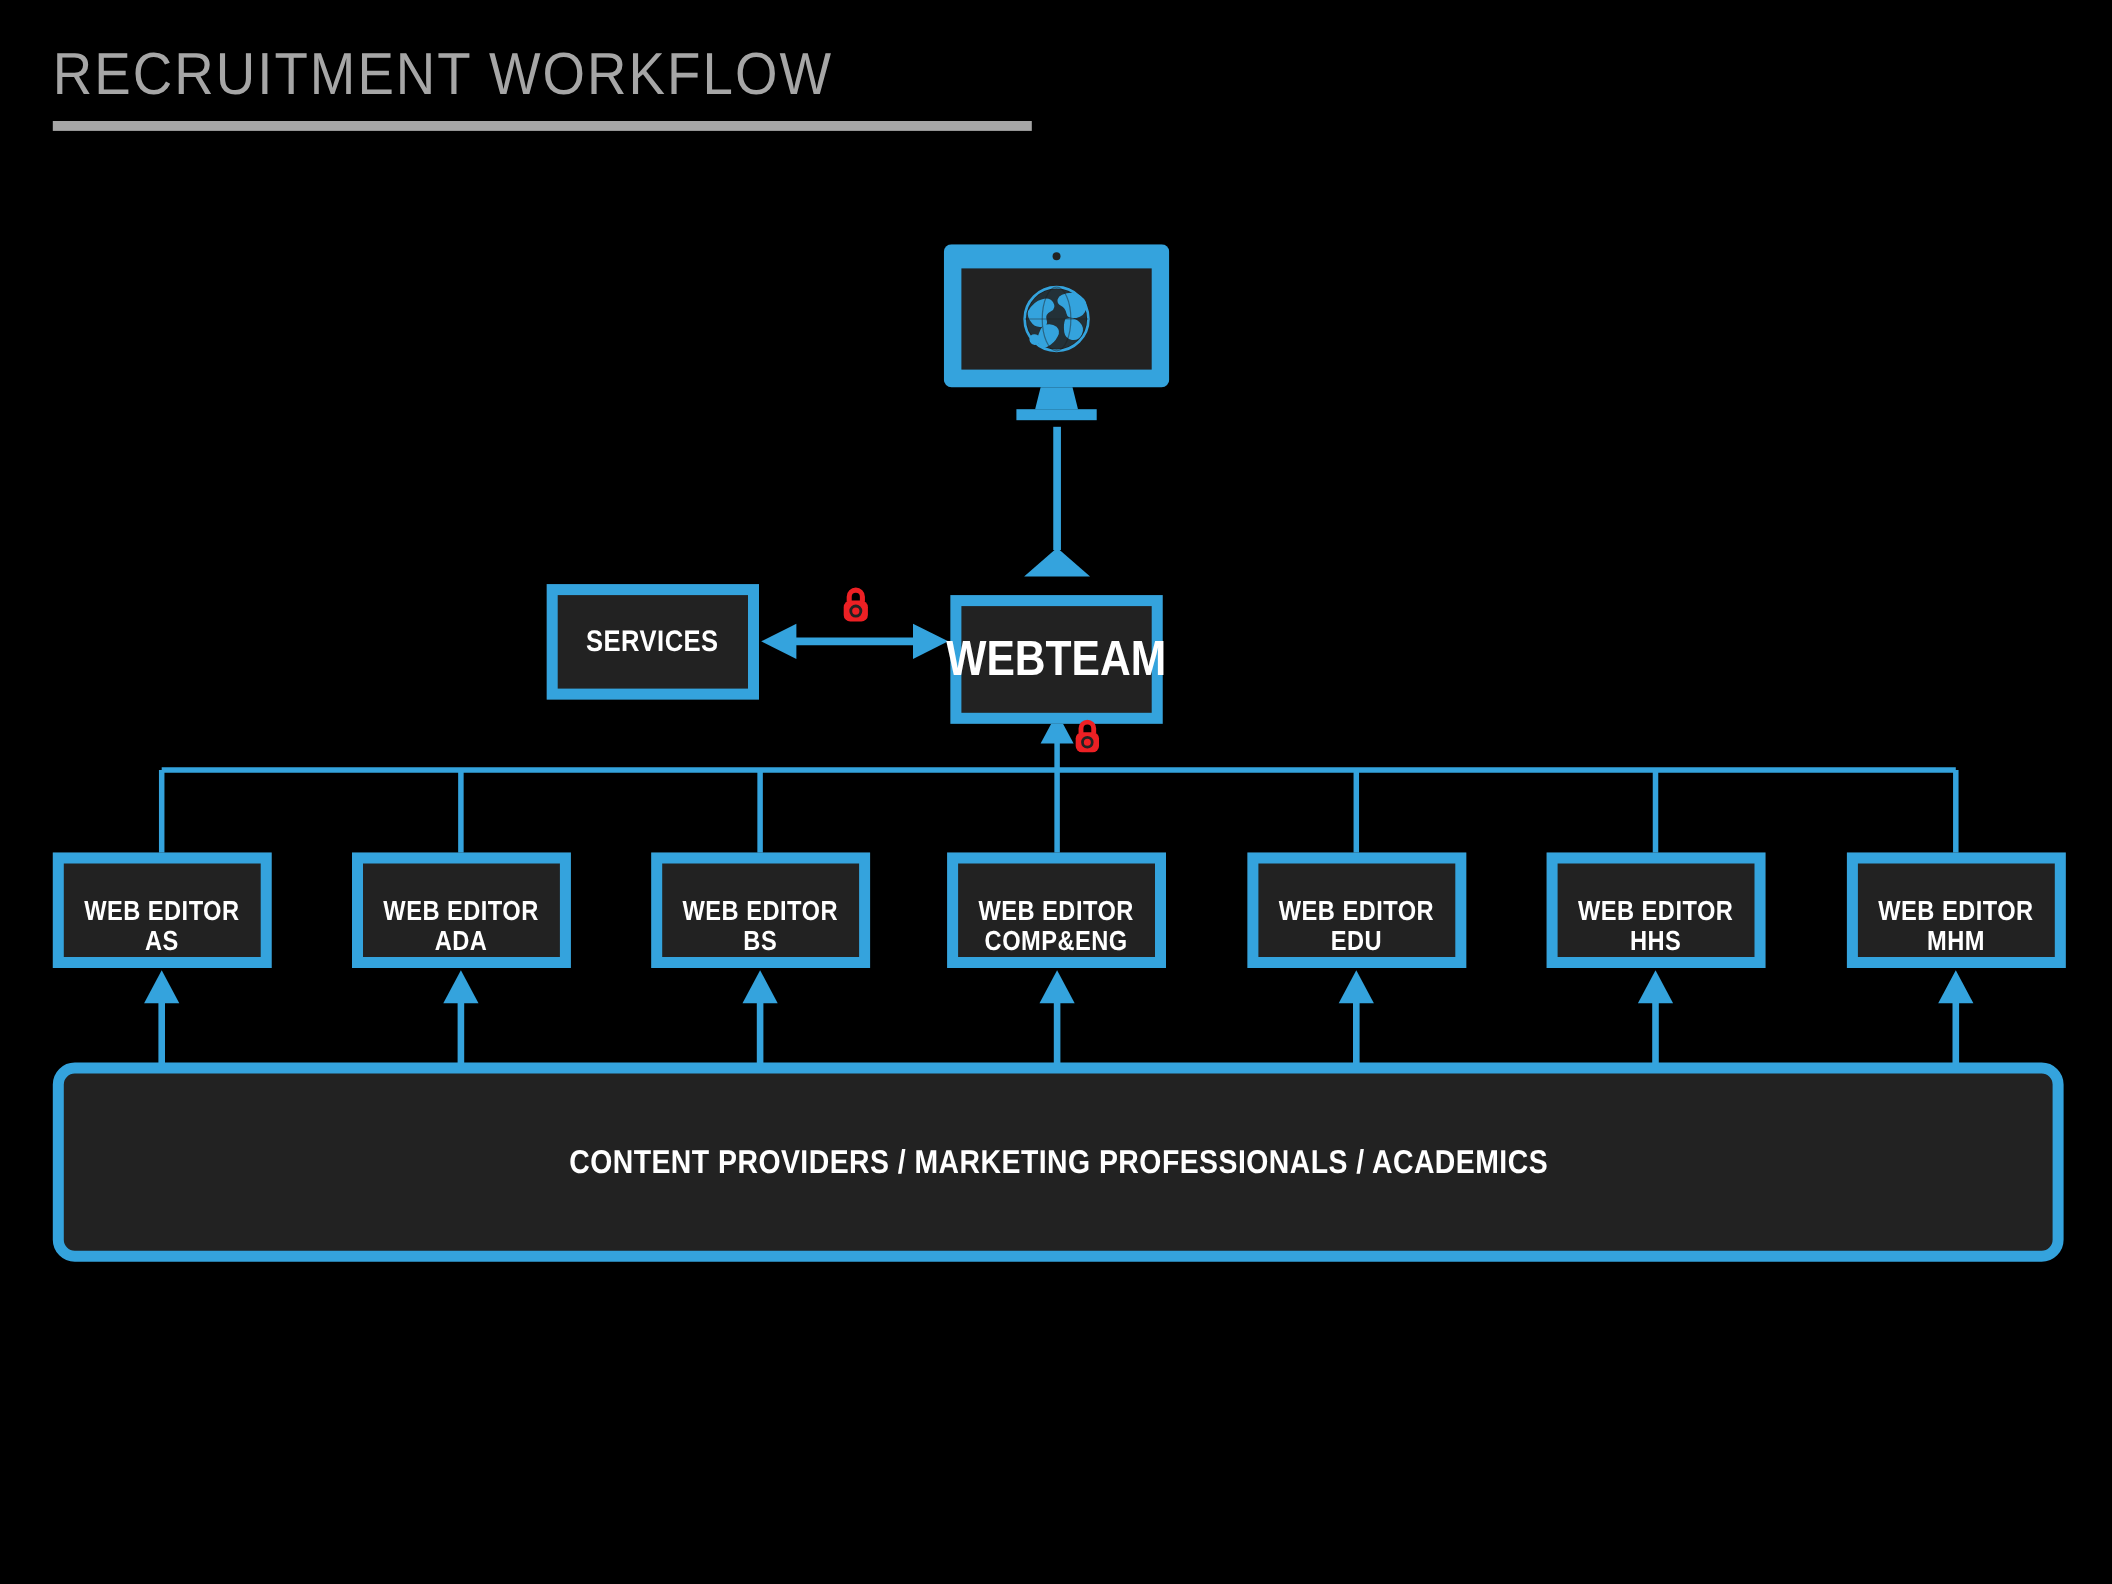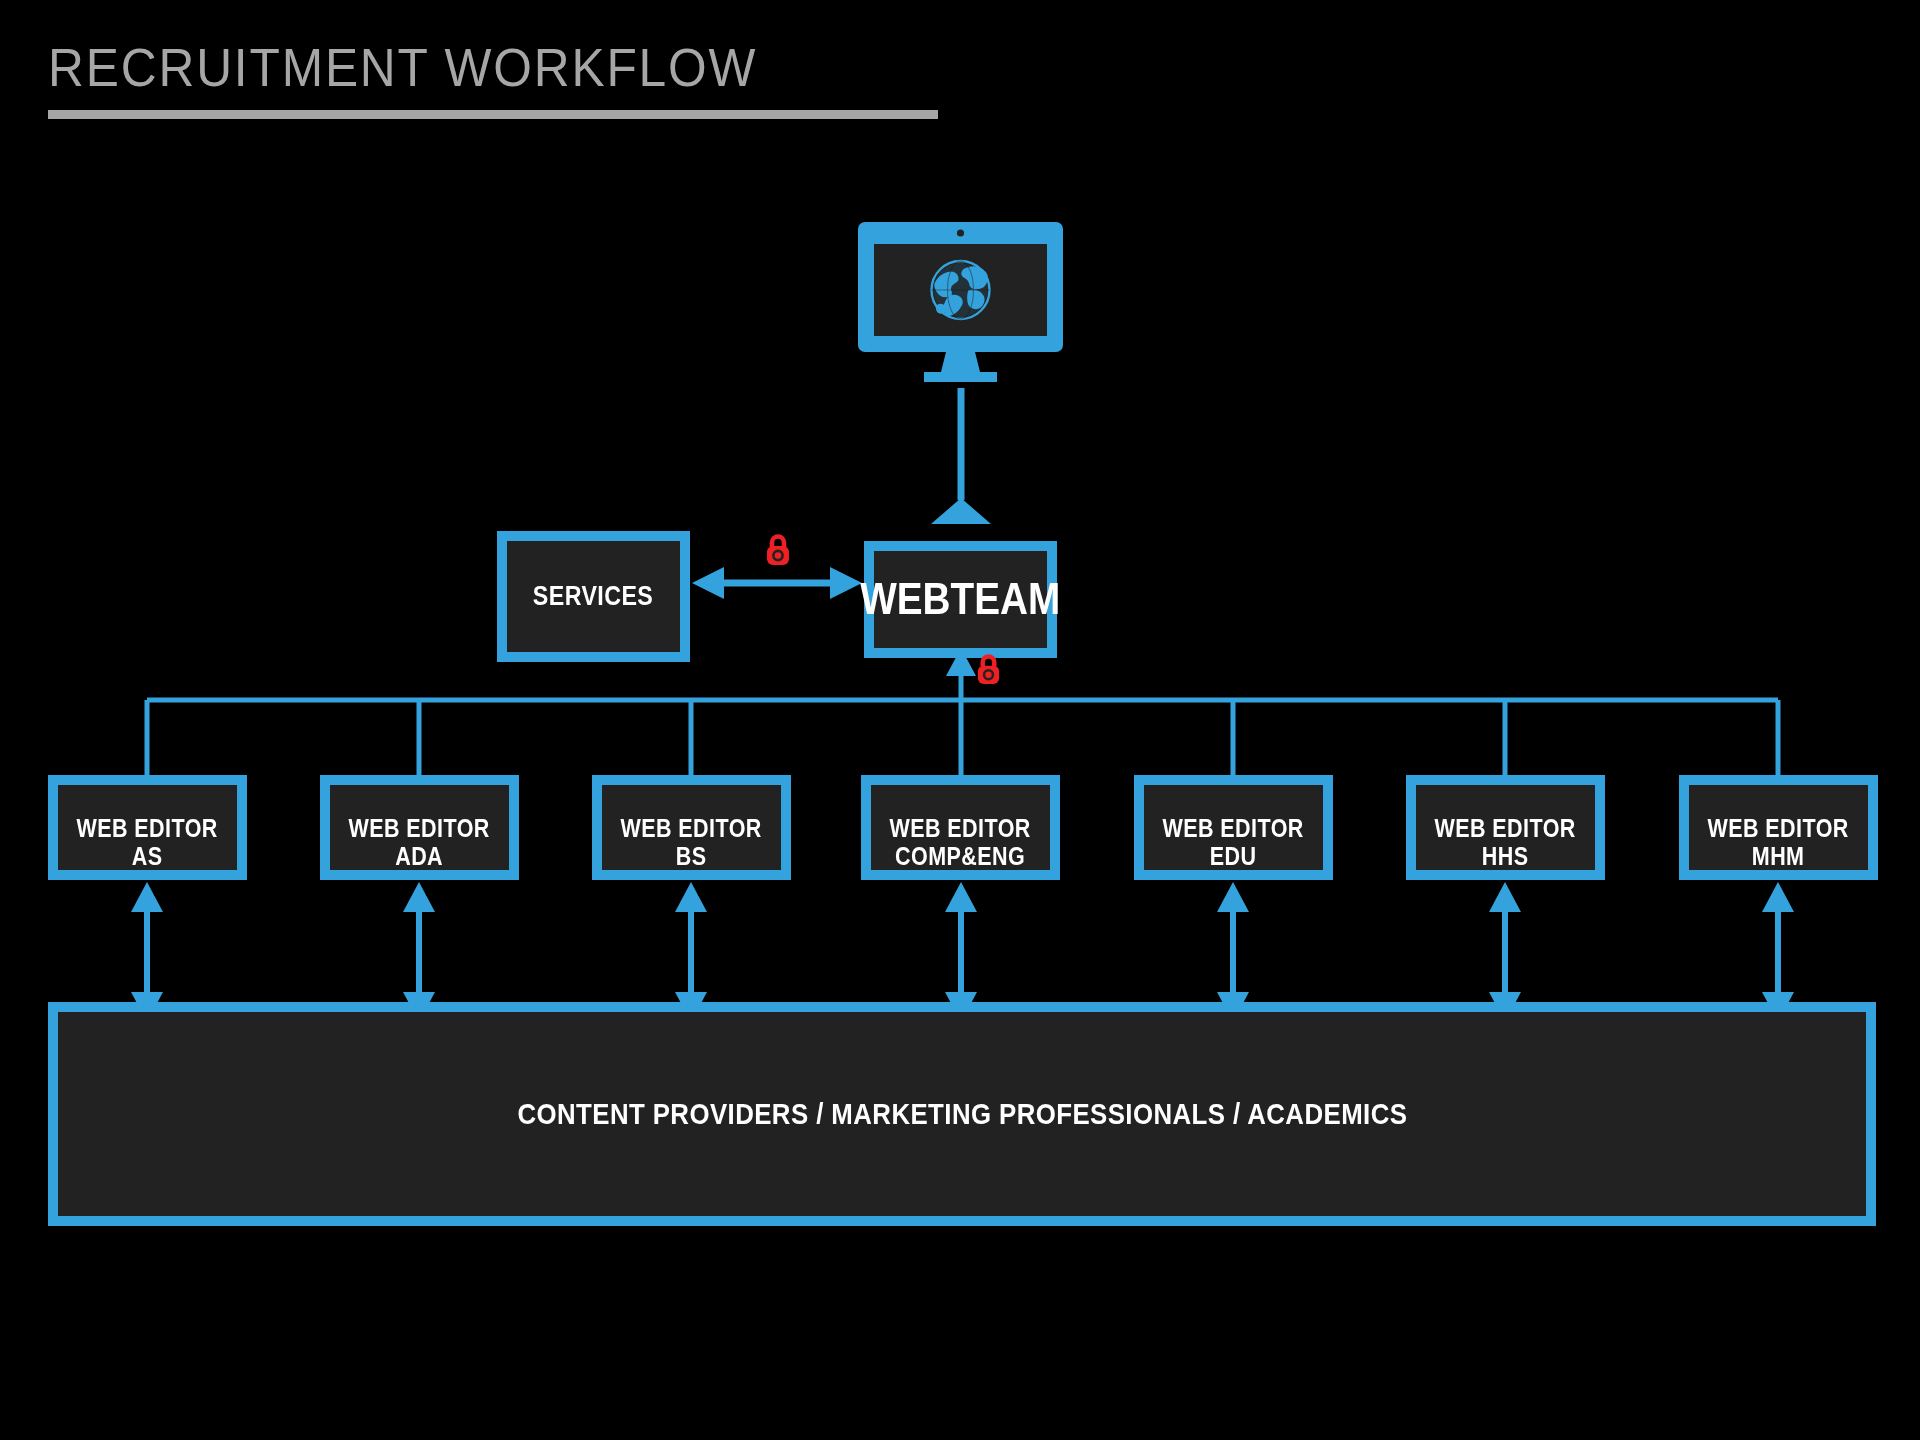--- a/index.html
+++ b/index.html
@@ -69,21 +69,21 @@
     line-height: 1.12;
     letter-spacing: 0.5px;
     transform: scaleX(0.86);
   }
 
   
   #node-services {
     left: 497px;
     top: 531px;
     width: 193px;
-    height: 131px;
+    height: 105px;
   }
   #node-services .node-label { font-size: 27px; }
 
   
   #node-webteam {
     left: 864px;
     top: 541px;
     width: 193px;
     height: 117px;
   }
@@ -93,23 +93,24 @@
   .editor-box {
     top: 775px;
     height: 105px;
     align-items: flex-end;
   }
   .editor-box .node-label { font-size: 25px; }
 
   
   #node-providers {
     left: 48px;
-    top: 1002px;
+    top: 966px;
     width: 1828px;
-    height: 224px;
+    height: 181px;
+    border-radius: 20px;
   }
   #node-providers .node-label {
     font-size: 30px;
     letter-spacing: 0.5px;
   }
 
   
   #monitor-icon {
     position: absolute;
     left: 858px;

